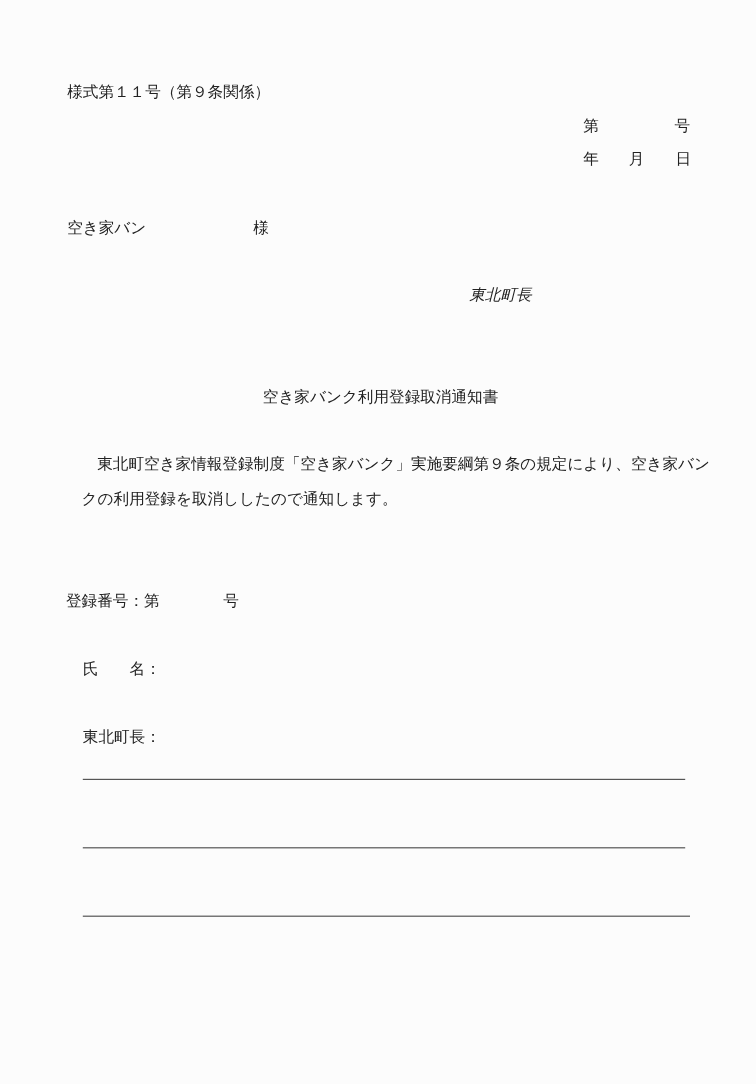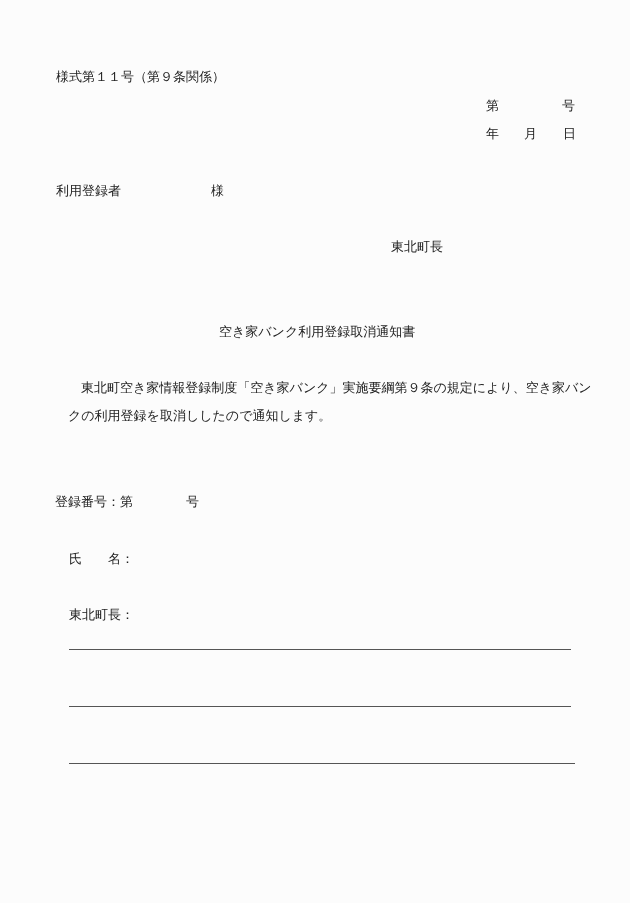--- a/index.html
+++ b/index.html
@@ -32,33 +32,33 @@
       width: 520px;
       line-height: 16px;
       white-space: nowrap;
     }
   </style>
 </head>
 <body>
 
 <div>
 
-  <div class="abs" style="left:56px; top:70px;font-family:Liberation Mono, monospace;">様式第１１号（第９条関係）</div>
+  <div class="abs" style="left:56px; top:70px;">様式第１１号（第９条関係）</div>
 
   <div class="abs" style="left:486px; top:98px;">第</div>
   <div class="abs" style="left:562px; top:98px;">号</div>
 
   <div class="abs" style="left:486px; top:126px;">年</div>
   <div class="abs" style="left:524px; top:126px;">月</div>
   <div class="abs" style="left:563px; top:126px;">日</div>
 
-  <div class="abs" style="left:56px; top:183px;">利用登録者</div>
+  <div class="abs" style="left:56px; top:183px;">空き家バン</div>
   <div class="abs" style="left:211px; top:183px;">様</div>
 
-  <div class="abs" style="left:391px; top:239px;">東北町長</div>
+  <div class="abs" style="left:391px; top:239px;font-style:italic;">東北町長</div>
 
   <div class="abs" style="left:219px; top:324px;text-align:right;">空き家バンク利用登録取消通知書</div>
 
   <div class="para" style="top:380px;">　東北町空き家情報登録制度「空き家バンク」実施要綱第９条の規定により、空き家バン</div>
   <div class="para" style="top:409px;font-family:Liberation Mono, monospace;">クの利用登録を取消ししたので通知します。</div>
 
   <div class="abs" style="left:55px; top:494px;text-align:right;">登録番号：第</div>
   <div class="abs" style="left:186px; top:494px;">号</div>
 
   <div class="abs" style="left:69px; top:551px;">氏</div>

